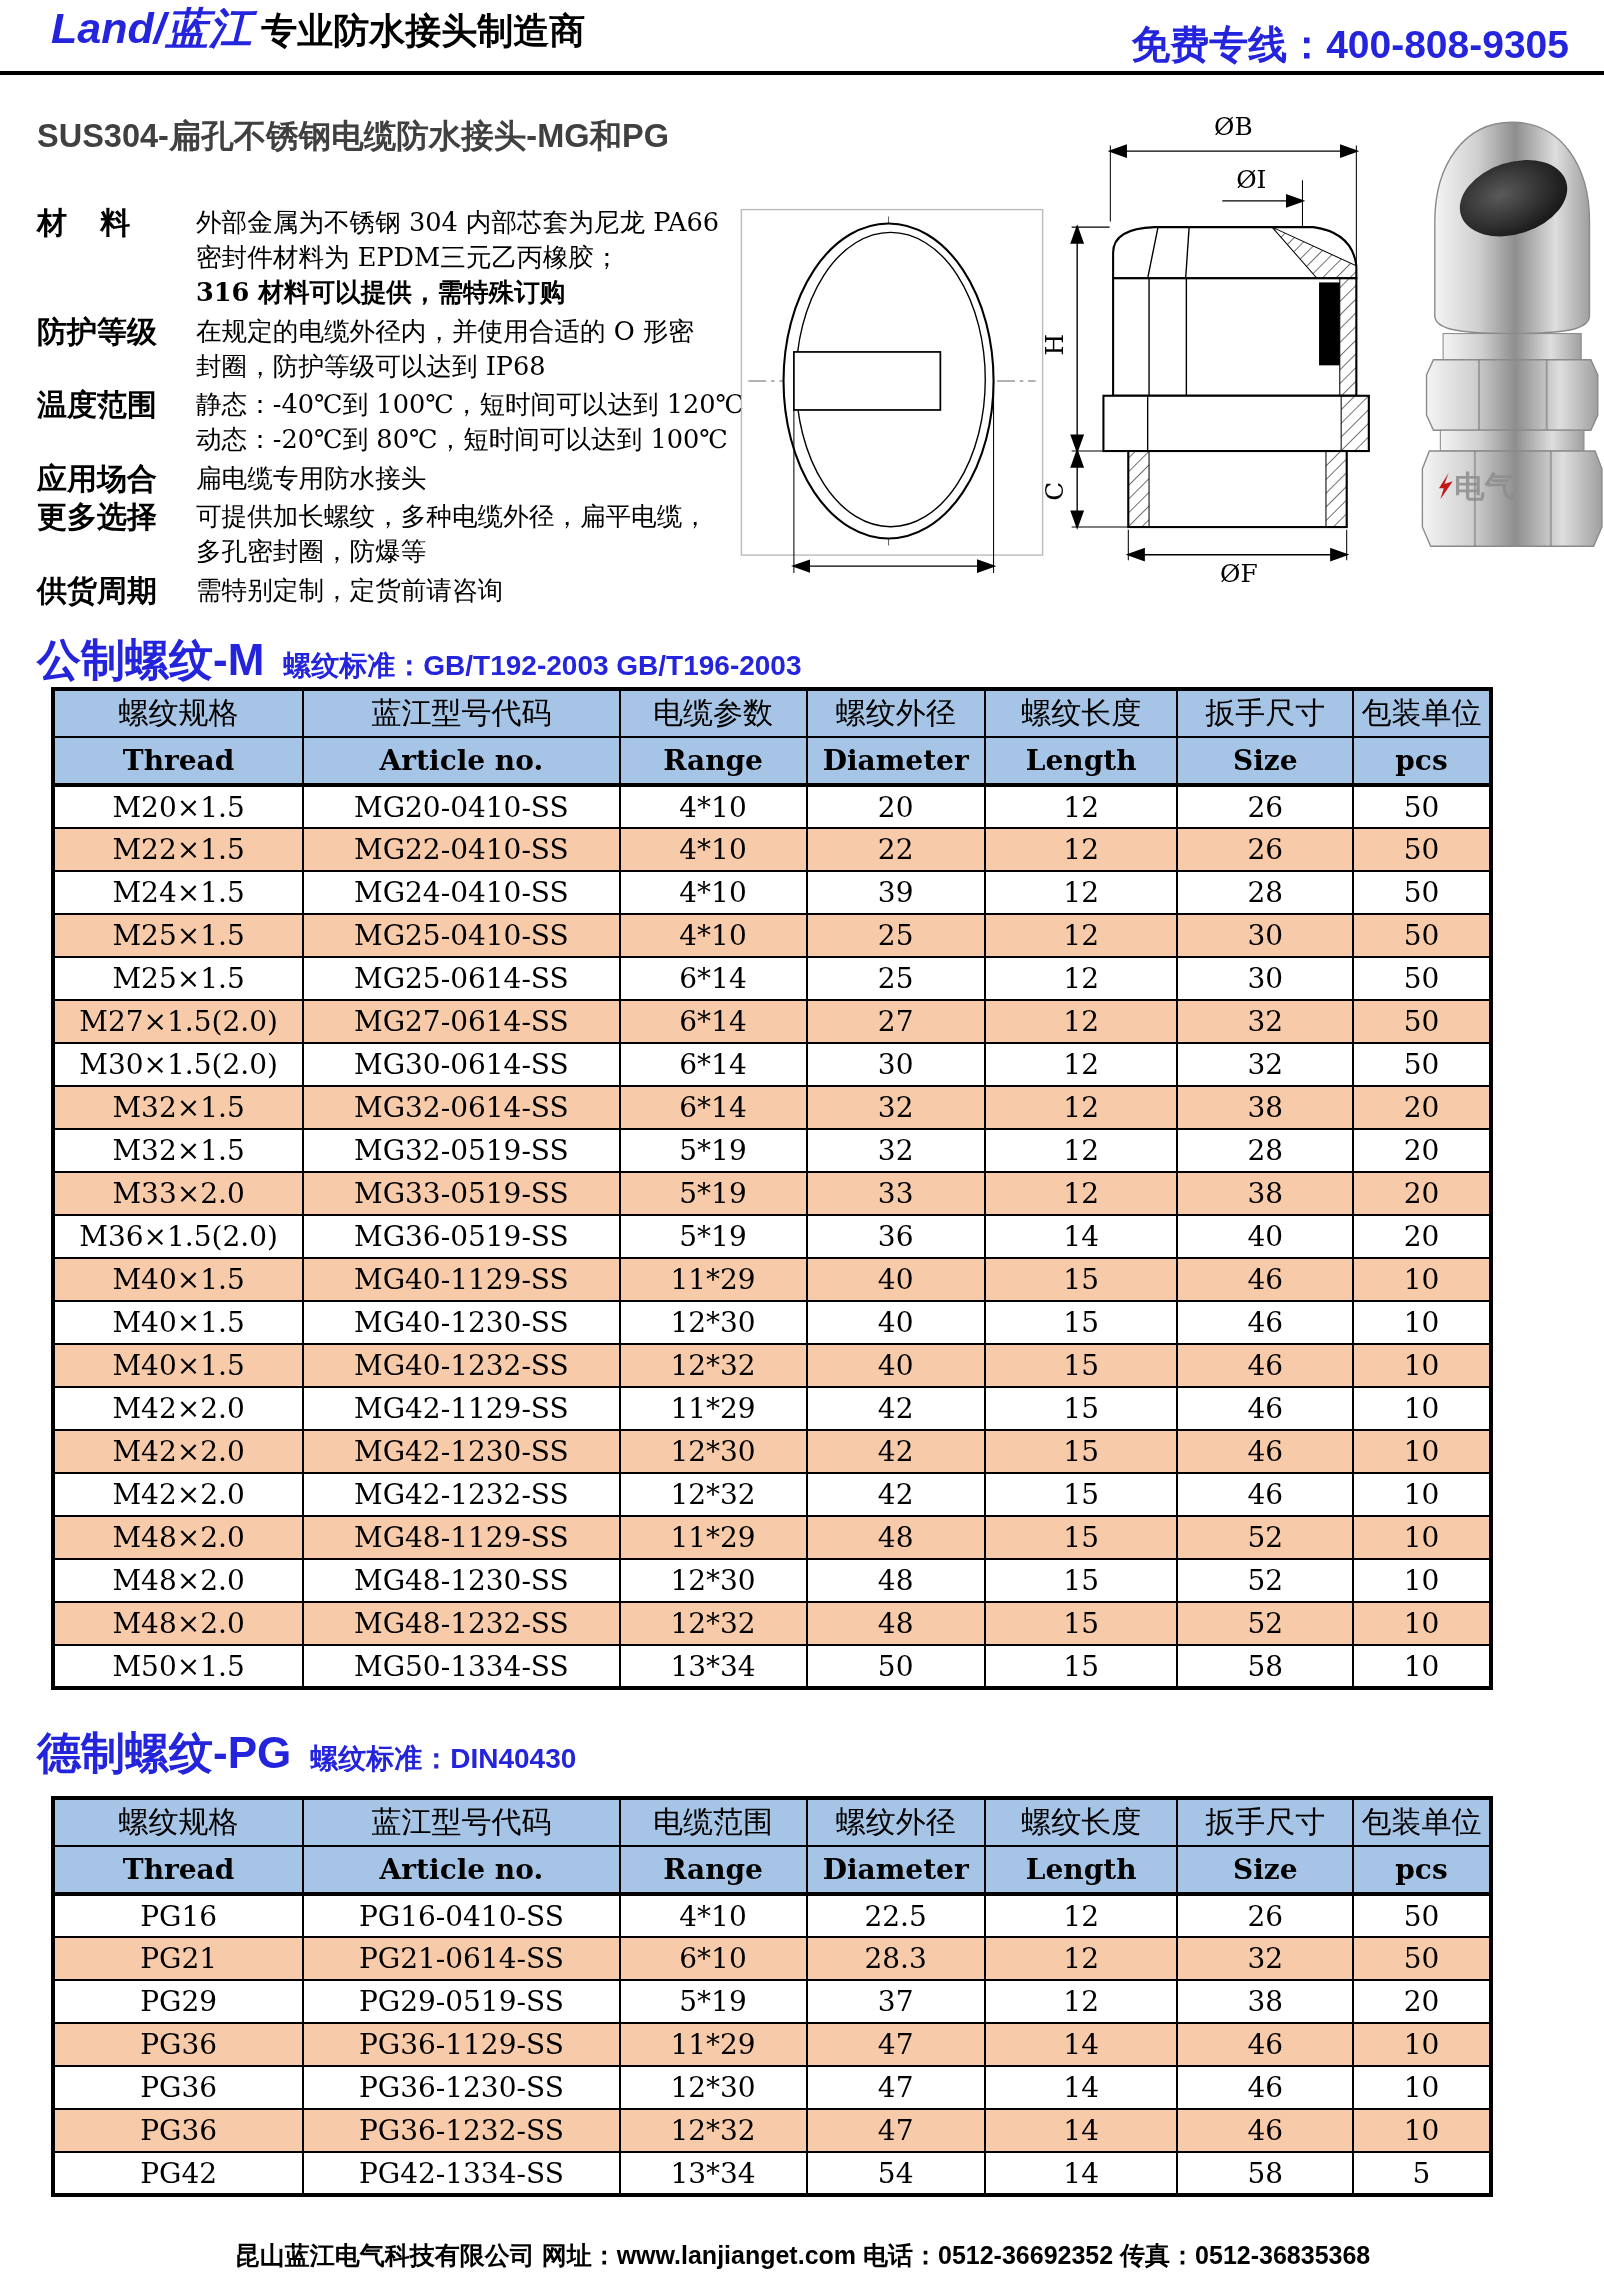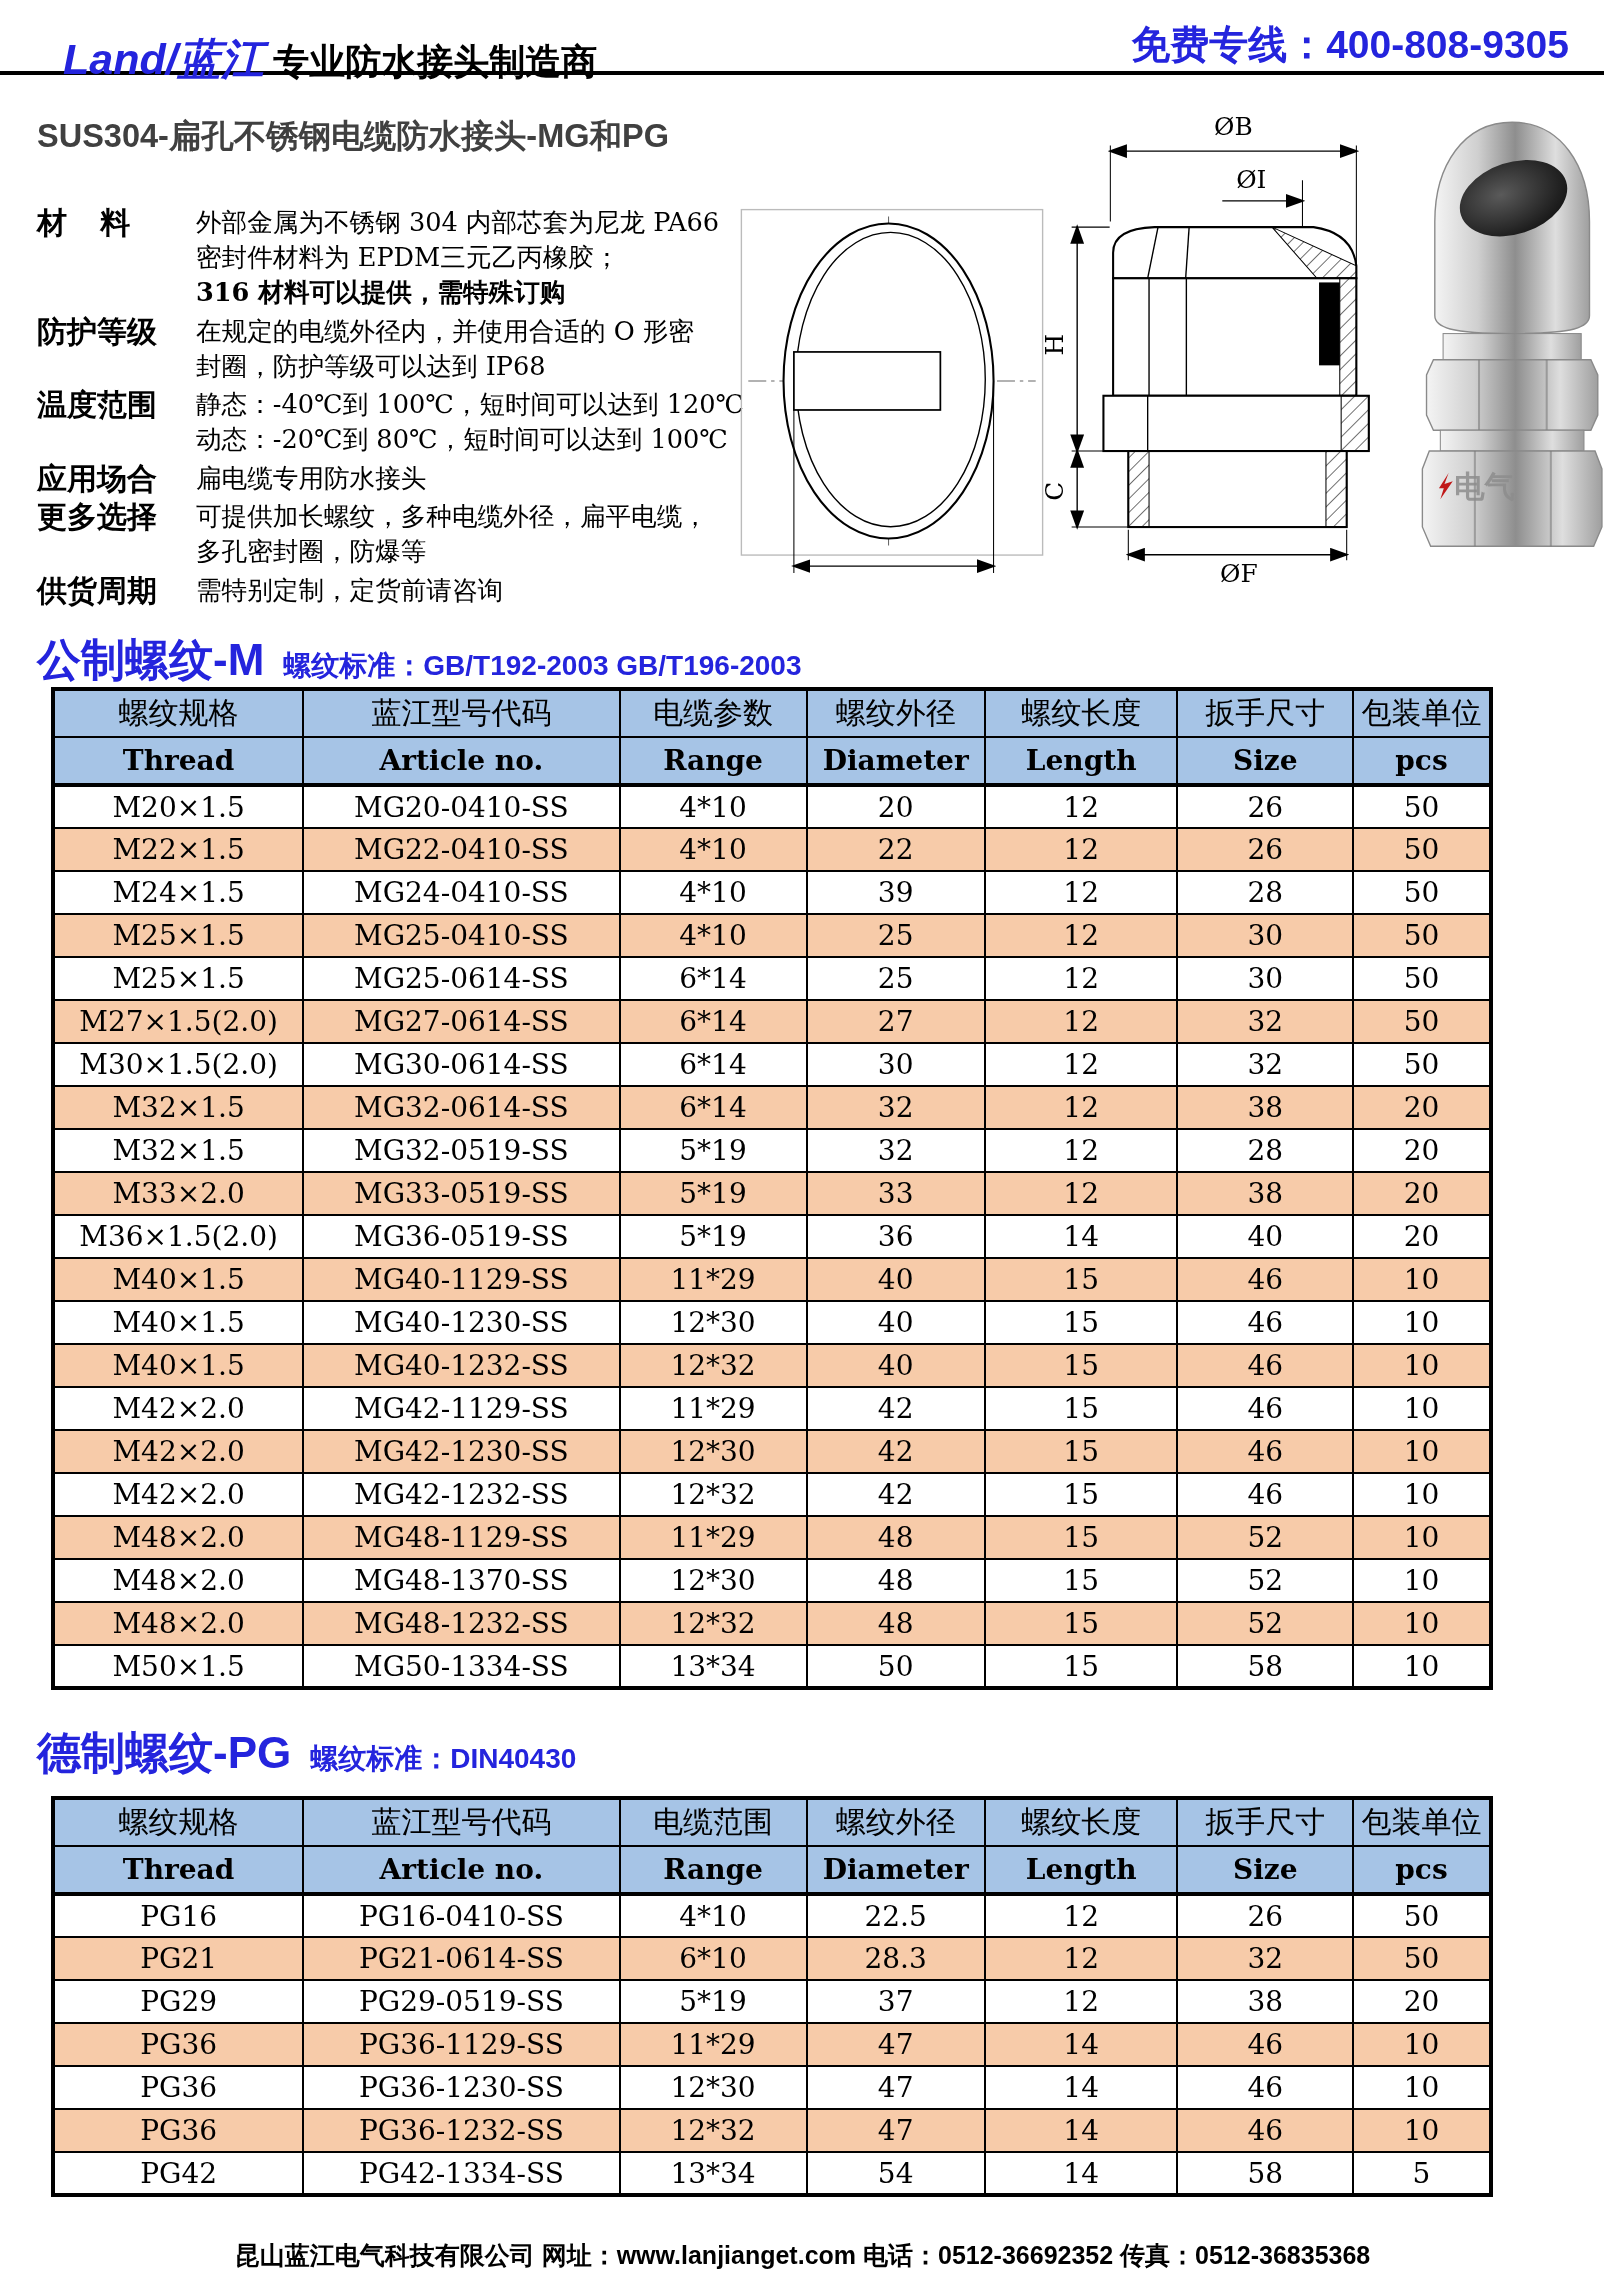--- a/index.html
+++ b/index.html
@@ -4,21 +4,21 @@
 <style>
   * { margin:0; padding:0; box-sizing:border-box; }
   html,body { background:#e9e9e9; }
   .page {
     position:relative; width:1605px; height:2295px; margin:0 auto;
     background:#ffffff; overflow:hidden;
     font-family:"DejaVu Serif", serif; color:#000;
   }
   
   .header { position:absolute; left:0; top:0; width:1605px; height:75px; border-bottom:4.8px solid #000; }
-  .brand { position:absolute; left:51px; top:31px; white-space:nowrap; font-family:"Liberation Sans", sans-serif; font-weight:bold;margin-left:12px; }
+  .brand { position:absolute; left:51px; top:0; white-space:nowrap; font-family:"Liberation Sans", sans-serif; font-weight:bold; }
   .brand-blue { font-size:43px; color:#2424dd; font-style:italic; }
   .brand-black { font-size:36px; color:#000; margin-left:9.7px; }
   .hotline { position:absolute; right:36px; top:18px; font-family:"Liberation Sans", sans-serif; font-weight:bold; font-size:39px; color:#2424dd; white-space:nowrap; }
   
   .doc-title { position:absolute; left:37px; top:115px; font-family:"Liberation Sans", sans-serif; font-weight:bold; font-size:32.5px; color:#404040; white-space:nowrap; }
   
   .specs { position:absolute; left:37px; top:205px; width:699px; }
   .spec-row { display:flex; margin-bottom:3.5px; }
   .spec-label { width:159px; flex:none; font-family:Liberation Sans, sans-serif; font-weight:bold; font-size:30px; line-height:35px; white-space:pre; }
   .spec-lines { flex:1; font-size:25.6px; line-height:35px; }
@@ -410,21 +410,21 @@
           <td>M48×2.0</td>
           <td>MG48-1129-SS</td>
           <td>11*29</td>
           <td>48</td>
           <td>15</td>
           <td>52</td>
           <td>10</td>
         </tr>
         <tr>
           <td>M48×2.0</td>
-          <td>MG48-1370-SS</td>
+          <td>MG48-1230-SS</td>
           <td>12*30</td>
           <td>48</td>
           <td>15</td>
           <td>52</td>
           <td>10</td>
         </tr>
         <tr class="alt">
           <td>M48×2.0</td>
           <td>MG48-1232-SS</td>
           <td>12*32</td>

